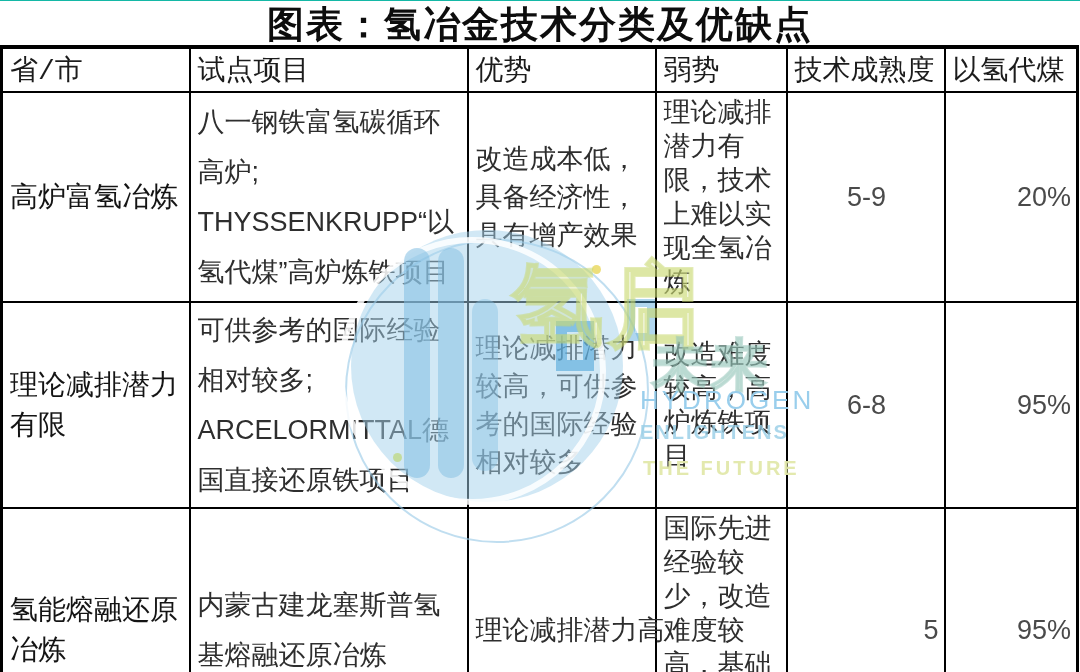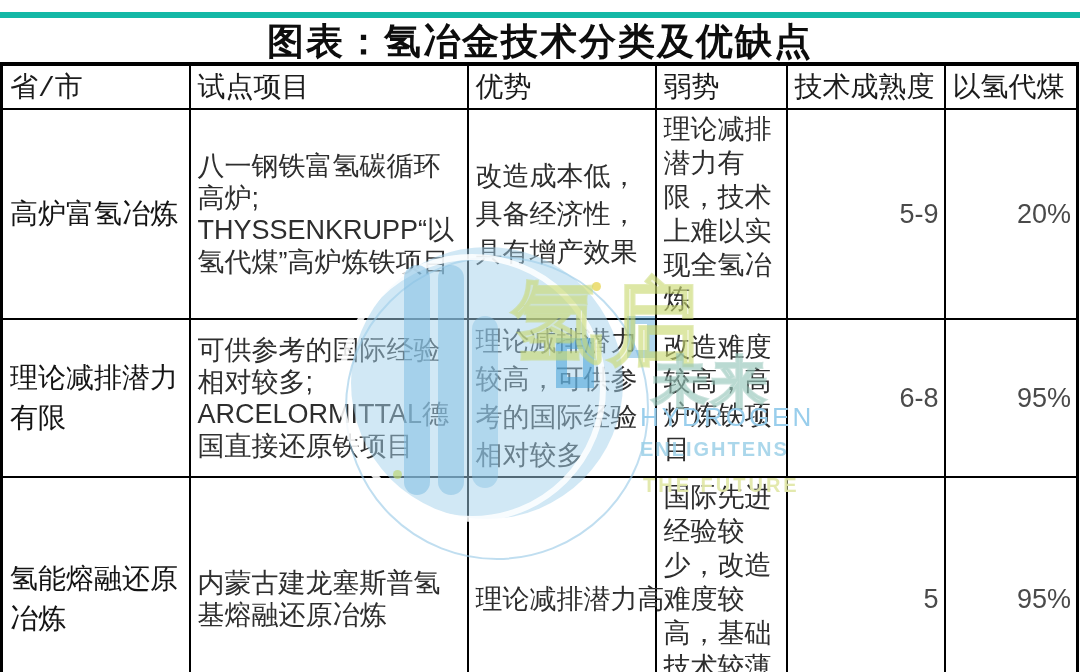--- a/index.html
+++ b/index.html
@@ -2,22 +2,22 @@
 <html><head>
 <meta charset="utf-8">
 <style>
   html,body{margin:0;padding:0;}
   body{
     width:1080px;height:672px;position:relative;background:#ffffff;
     font-family:"Liberation Sans","DejaVu Sans",sans-serif;
     overflow:hidden;
   }
   .frame{
-    position:absolute;left:0;top:12px;width:1080px;height:512px;
-    border-top:6px solid #14b8a6;box-sizing:border-box;
+    position:absolute;left:0;top:0;width:1080px;height:512px;
+    border-top:1px solid #14b8a6;box-sizing:border-box;
   }
   .page-title{
     position:absolute;left:0;top:3px;width:1080px;height:41px;
     text-align:center;font-size:37px;font-weight:bold;color:#0d0d0d;
     letter-spacing:2px;line-height:41px;
   }
   table.main{
     position:absolute;left:0px;top:44px;width:1078px;height:625px;
     border-collapse:collapse;table-layout:fixed;
     border:3px solid #000;border-top:4px solid #000;
@@ -30,27 +30,27 @@
   col.c3{width:131px}col.c4{width:158px}col.c5{width:133px}
   tr.hr{height:45px}
   tr.r0{height:203px}
   tr.r1{height:139px}
   tr.r2{height:236px}
   th{
     font-size:28px;font-weight:400;color:#1c1c1c;text-align:left;
     white-space:nowrap;
     font-family:Liberation Mono, monospace;
   }
-  td{font-size:27px;color:#2e2e2e;line-height:32px;}
+  td{font-size:27px;color:#2e2e2e;line-height:50px;}
   td.cat{font-size:28px;font-weight:normal;color:#141414;line-height:40px;}
   td.weak{line-height:34px;padding-right:3px;}
   td.adv{line-height:38px;}
   td.adv-nowrap{white-space:nowrap;line-height:38px;}
   td.num{color:#4a4a4a;}
-  td.num-left{text-align:right;padding-left:6px;margin-left:36px;}
+  td.num-left{text-align:center;padding-left:6px;margin-left:36px;}
   td.num-right{text-align:right;padding-right:8px;}
   td.pot{text-align:right;padding-right:5px;color:#4a4a4a;}
   .pilot-line{display:block;}
 
   
   .watermark{position:absolute;left:0;top:0;width:1080px;height:672px;
     pointer-events:none;z-index:5;}
   .watermark *{position:absolute;}
   .wm-disc{left:351px;top:229px;width:272px;height:272px;border-radius:50%;
     background:rgba(164,209,236,0.5);}

